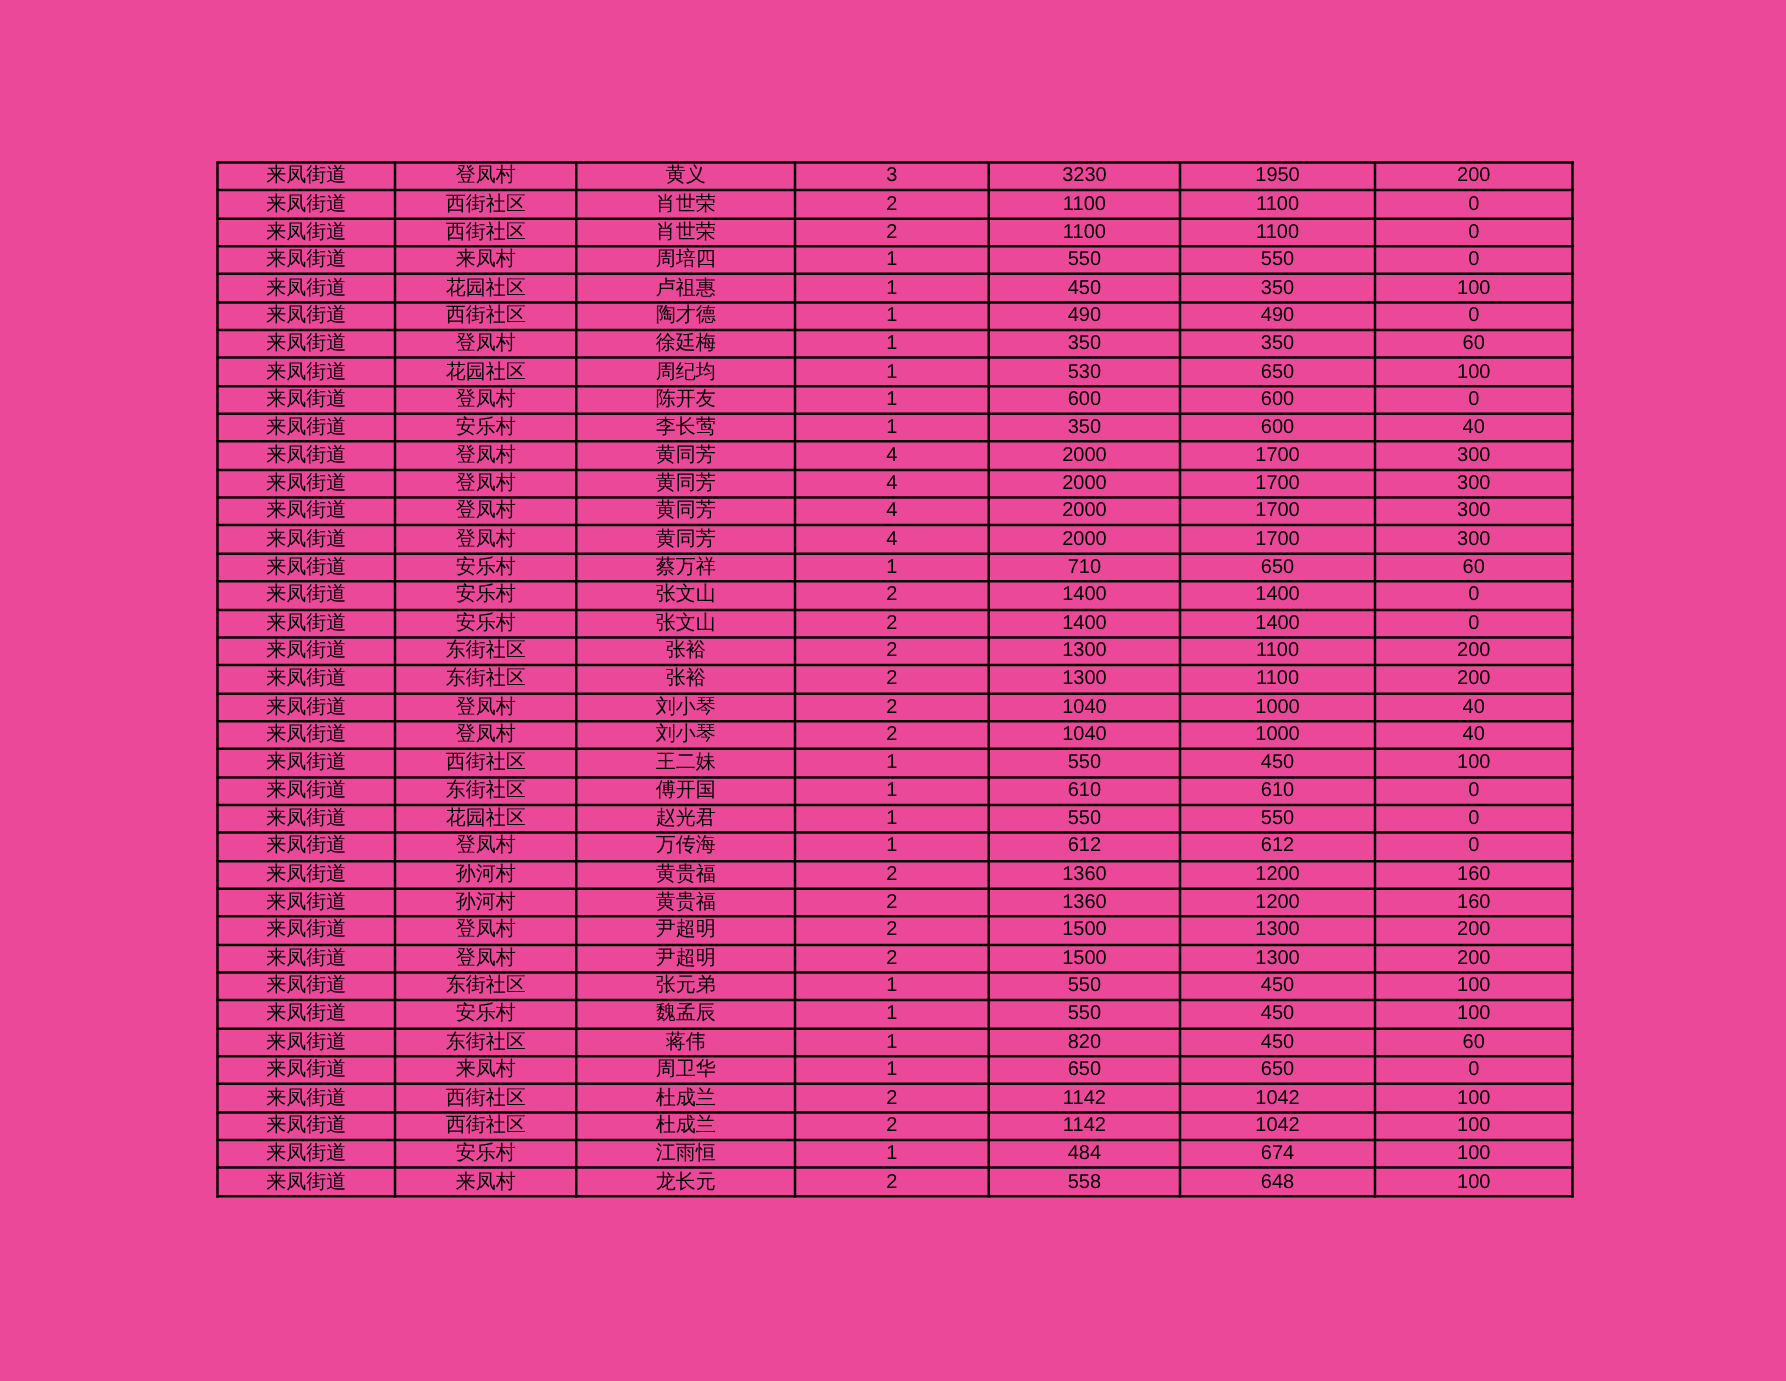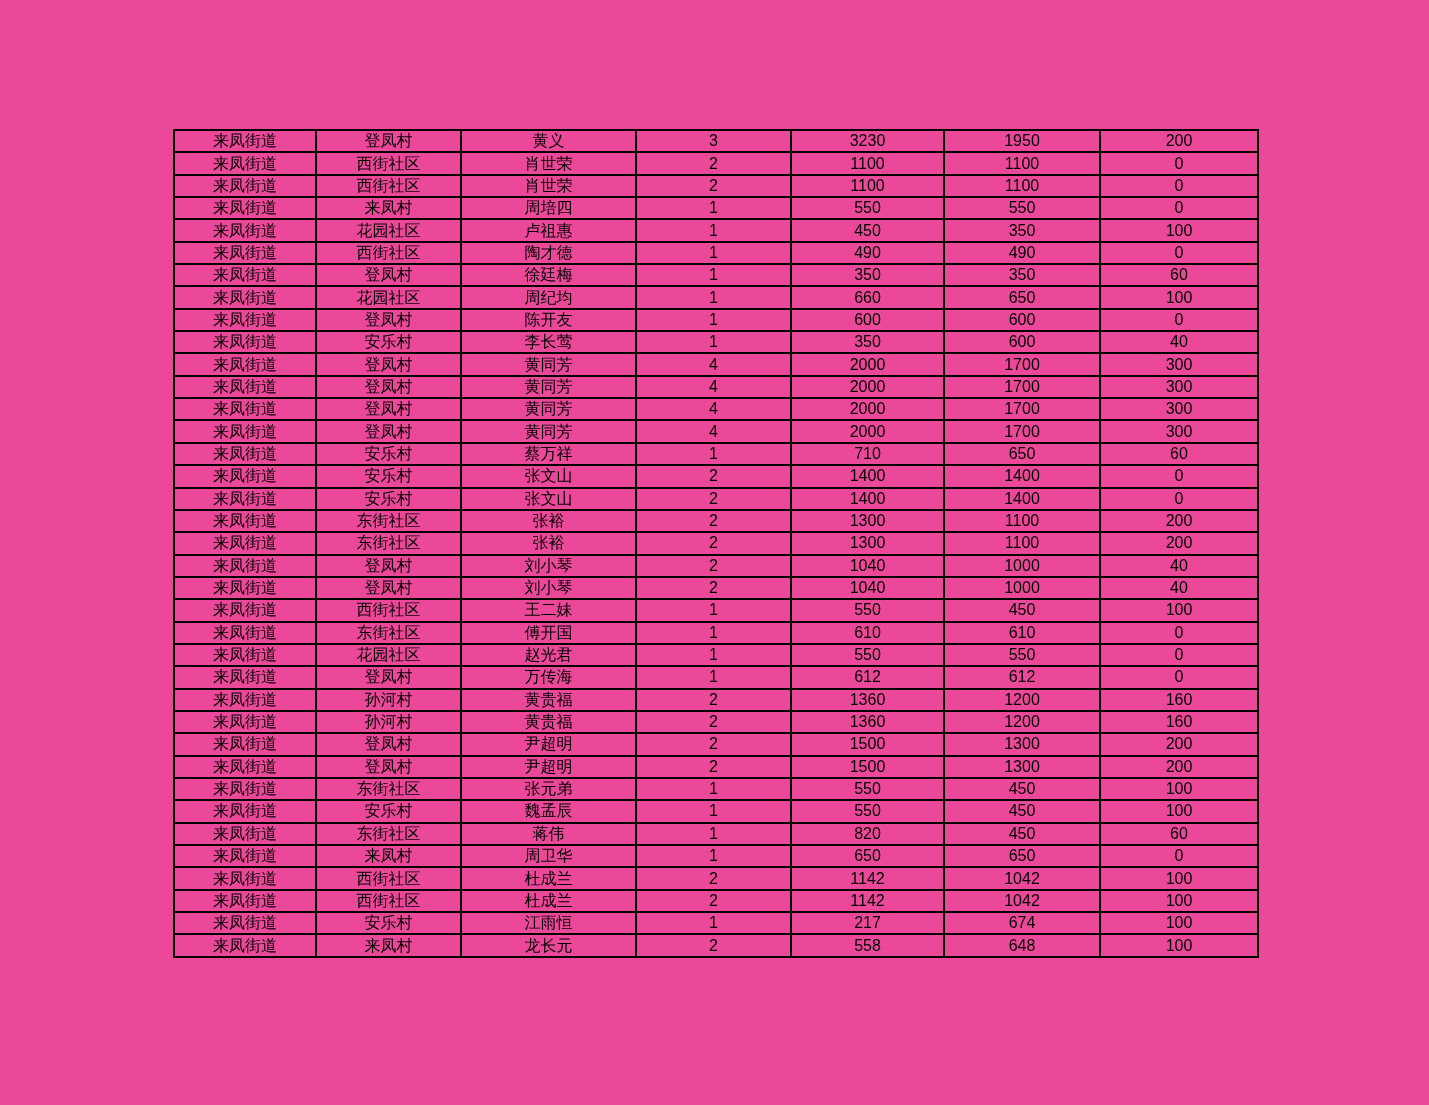--- a/index.html
+++ b/index.html
@@ -115,21 +115,21 @@
           <td>1</td>
           <td>350</td>
           <td>350</td>
           <td>60</td>
         </tr>
         <tr>
           <td>来凤街道</td>
           <td>花园社区</td>
           <td>周纪均</td>
           <td>1</td>
-          <td>660</td>
+          <td>530</td>
           <td>650</td>
           <td>100</td>
         </tr>
         <tr>
           <td>来凤街道</td>
           <td>登凤村</td>
           <td>陈开友</td>
           <td>1</td>
           <td>600</td>
           <td>600</td>
@@ -367,21 +367,21 @@
           <td>2</td>
           <td>1142</td>
           <td>1042</td>
           <td>100</td>
         </tr>
         <tr>
           <td>来凤街道</td>
           <td>安乐村</td>
           <td>江雨恒</td>
           <td>1</td>
-          <td>217</td>
+          <td>484</td>
           <td>674</td>
           <td>100</td>
         </tr>
         <tr>
           <td>来凤街道</td>
           <td>来凤村</td>
           <td>龙长元</td>
           <td>2</td>
           <td>558</td>
           <td>648</td>

